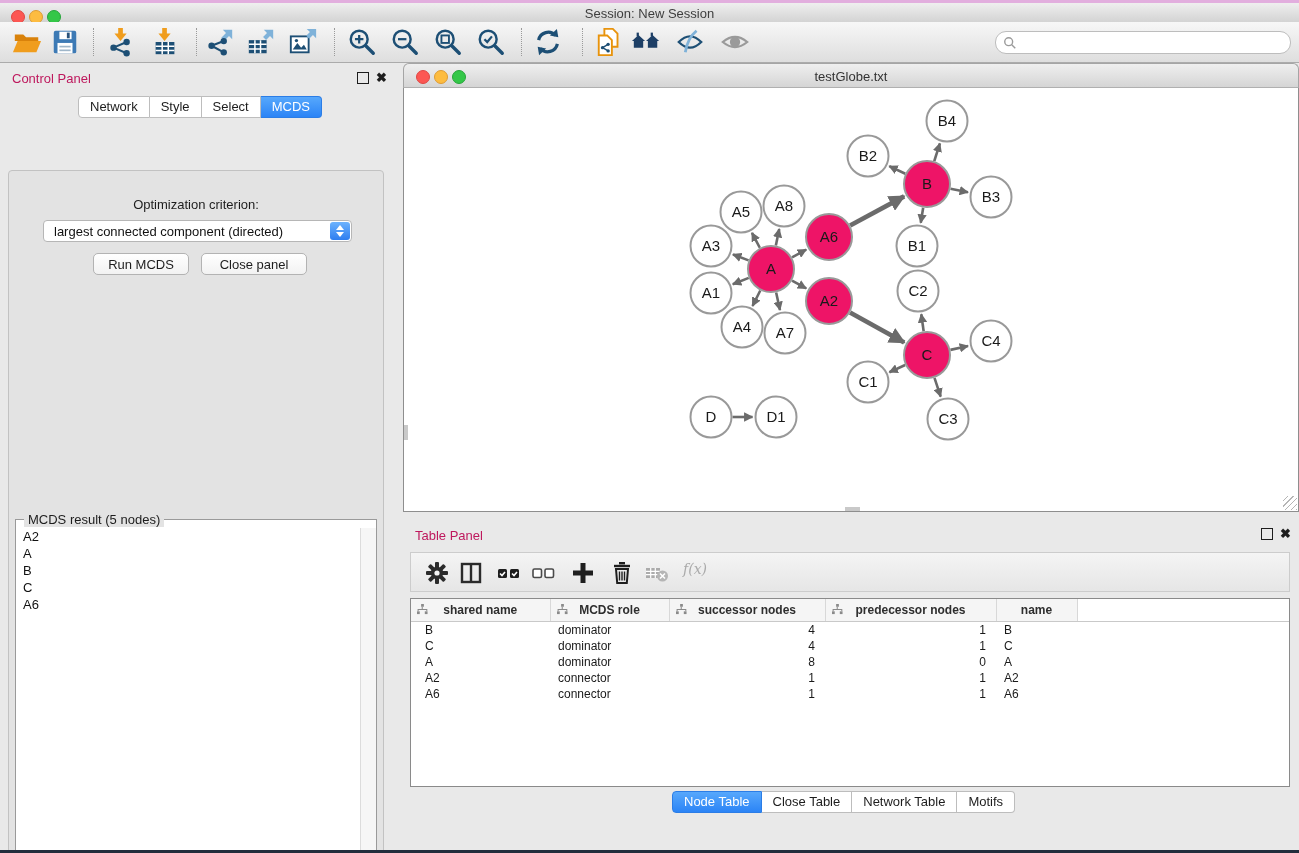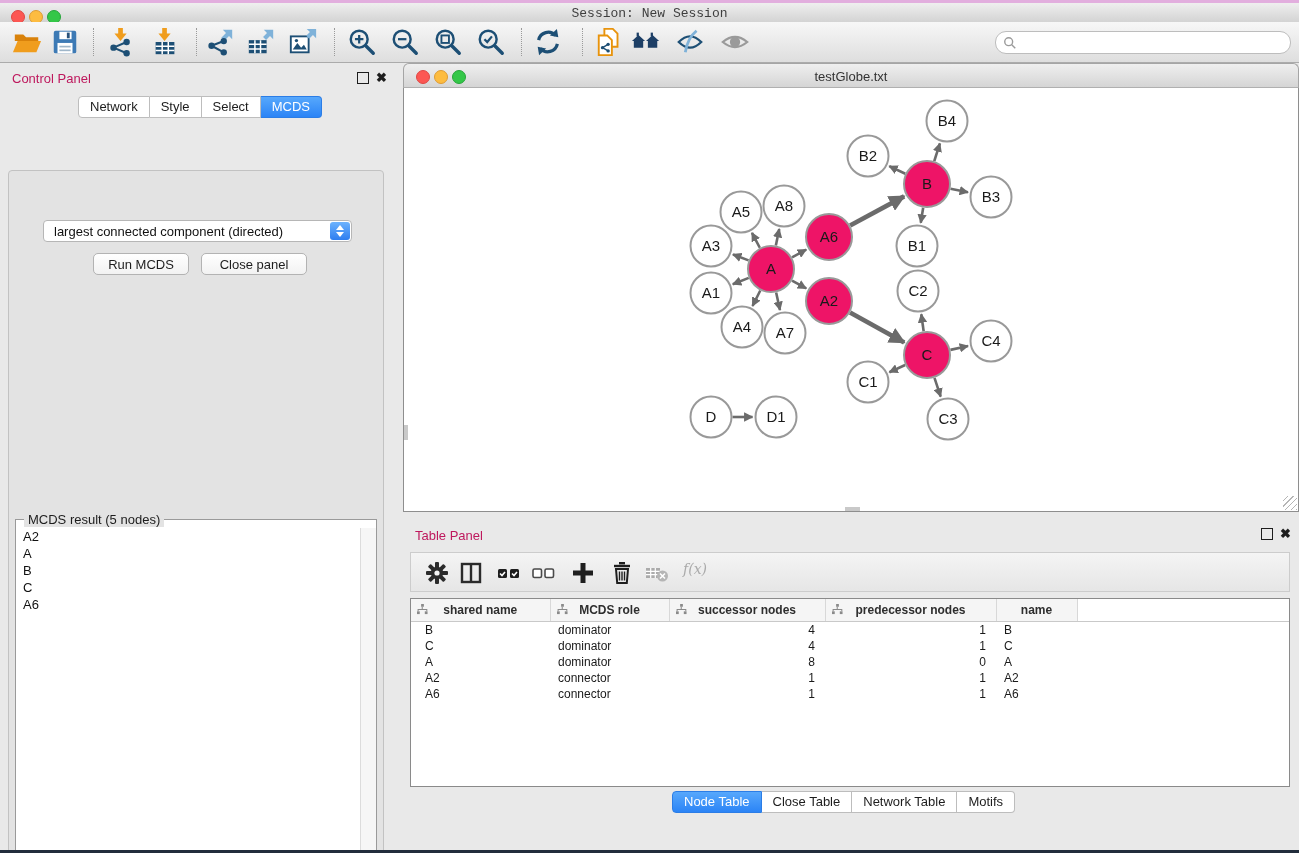--- a/index.html
+++ b/index.html
@@ -3,21 +3,21 @@
 <meta charset="utf-8">
 <style>
   html,body{margin:0;padding:0;}
   #app{position:relative;width:1299px;height:853px;font-family:"Liberation Sans",sans-serif;background:#e9e9e9;overflow:hidden;}
   .abs{position:absolute;}
   
   #desktop-top{left:0;top:0;width:1299px;height:3px;background:#e2aede;}
   #desktop-bottom{left:0;top:850px;width:1299px;height:3px;background:#222d3c;}
   
   #titlebar{left:0;top:3px;width:1299px;height:19px;background:linear-gradient(#efefef,#d3d3d3);border-bottom:1px solid #b5b5b5;}
-  #titlebar .title{position:absolute;left:0;right:0;top:3px;text-align:center;font-size:13px;color:#3e3e3e;font-family:Liberation Mono, monospace;}
+  #titlebar .title{position:absolute;left:0;right:0;top:3px;text-align:center;font-size:13px;color:#3e3e3e;}
   .light{position:absolute;top:7px;width:12px;height:12px;border-radius:50%;}
   .l-red{background:#fc5753;border:0.5px solid #df4744;}
   .l-yellow{background:#fdbc40;border:0.5px solid #de9c34;}
   .l-green{background:#34c748;border:0.5px solid #27a53a;}
   
   #toolbar{left:0;top:22px;width:1299px;height:40px;background:linear-gradient(#f7f7f7,#dedede);border-bottom:1px solid #ababab;}
   .tbi{position:absolute;top:5px;width:30px;height:30px;}
   .tbsep{position:absolute;top:6px;width:0;height:28px;border-left:1px dotted #9a9a9a;}
   #search-box{position:absolute;left:995px;top:9px;width:294px;height:21px;background:#fff;border:1px solid #bdbdbd;border-radius:11px;}
   #search-box svg{position:absolute;left:7px;top:4px;}
@@ -225,20 +225,21 @@
     <div class="panel-title">Control Panel</div>
     <span class="float-ic" style="left:357px;top:9px"></span>
     <span class="close-ic" style="left:376px;top:9px">✖</span>
     <div class="segbar" id="cp-tabs" style="left:78px;top:33px">
         <div class="seg">Network</div>
         <div class="seg">Style</div>
         <div class="seg">Select</div>
         <div class="seg active">MCDS</div>
       </div>
     <div id="cp-box">
+      <div id="criterion-label">Optimization criterion:</div>
       <div id="criterion-select">
         <span>largest connected component (directed)</span>
         <span id="criterion-stepper">
             <span class="chev up"></span>
             <span class="chev dn"></span>
           </span>
       </div>
       <div class="btn" style="left:84px;top:82px;width:96px">Run MCDS</div>
       <div class="btn" style="left:192px;top:82px;width:106px">Close panel</div>
       <div id="result-box">

